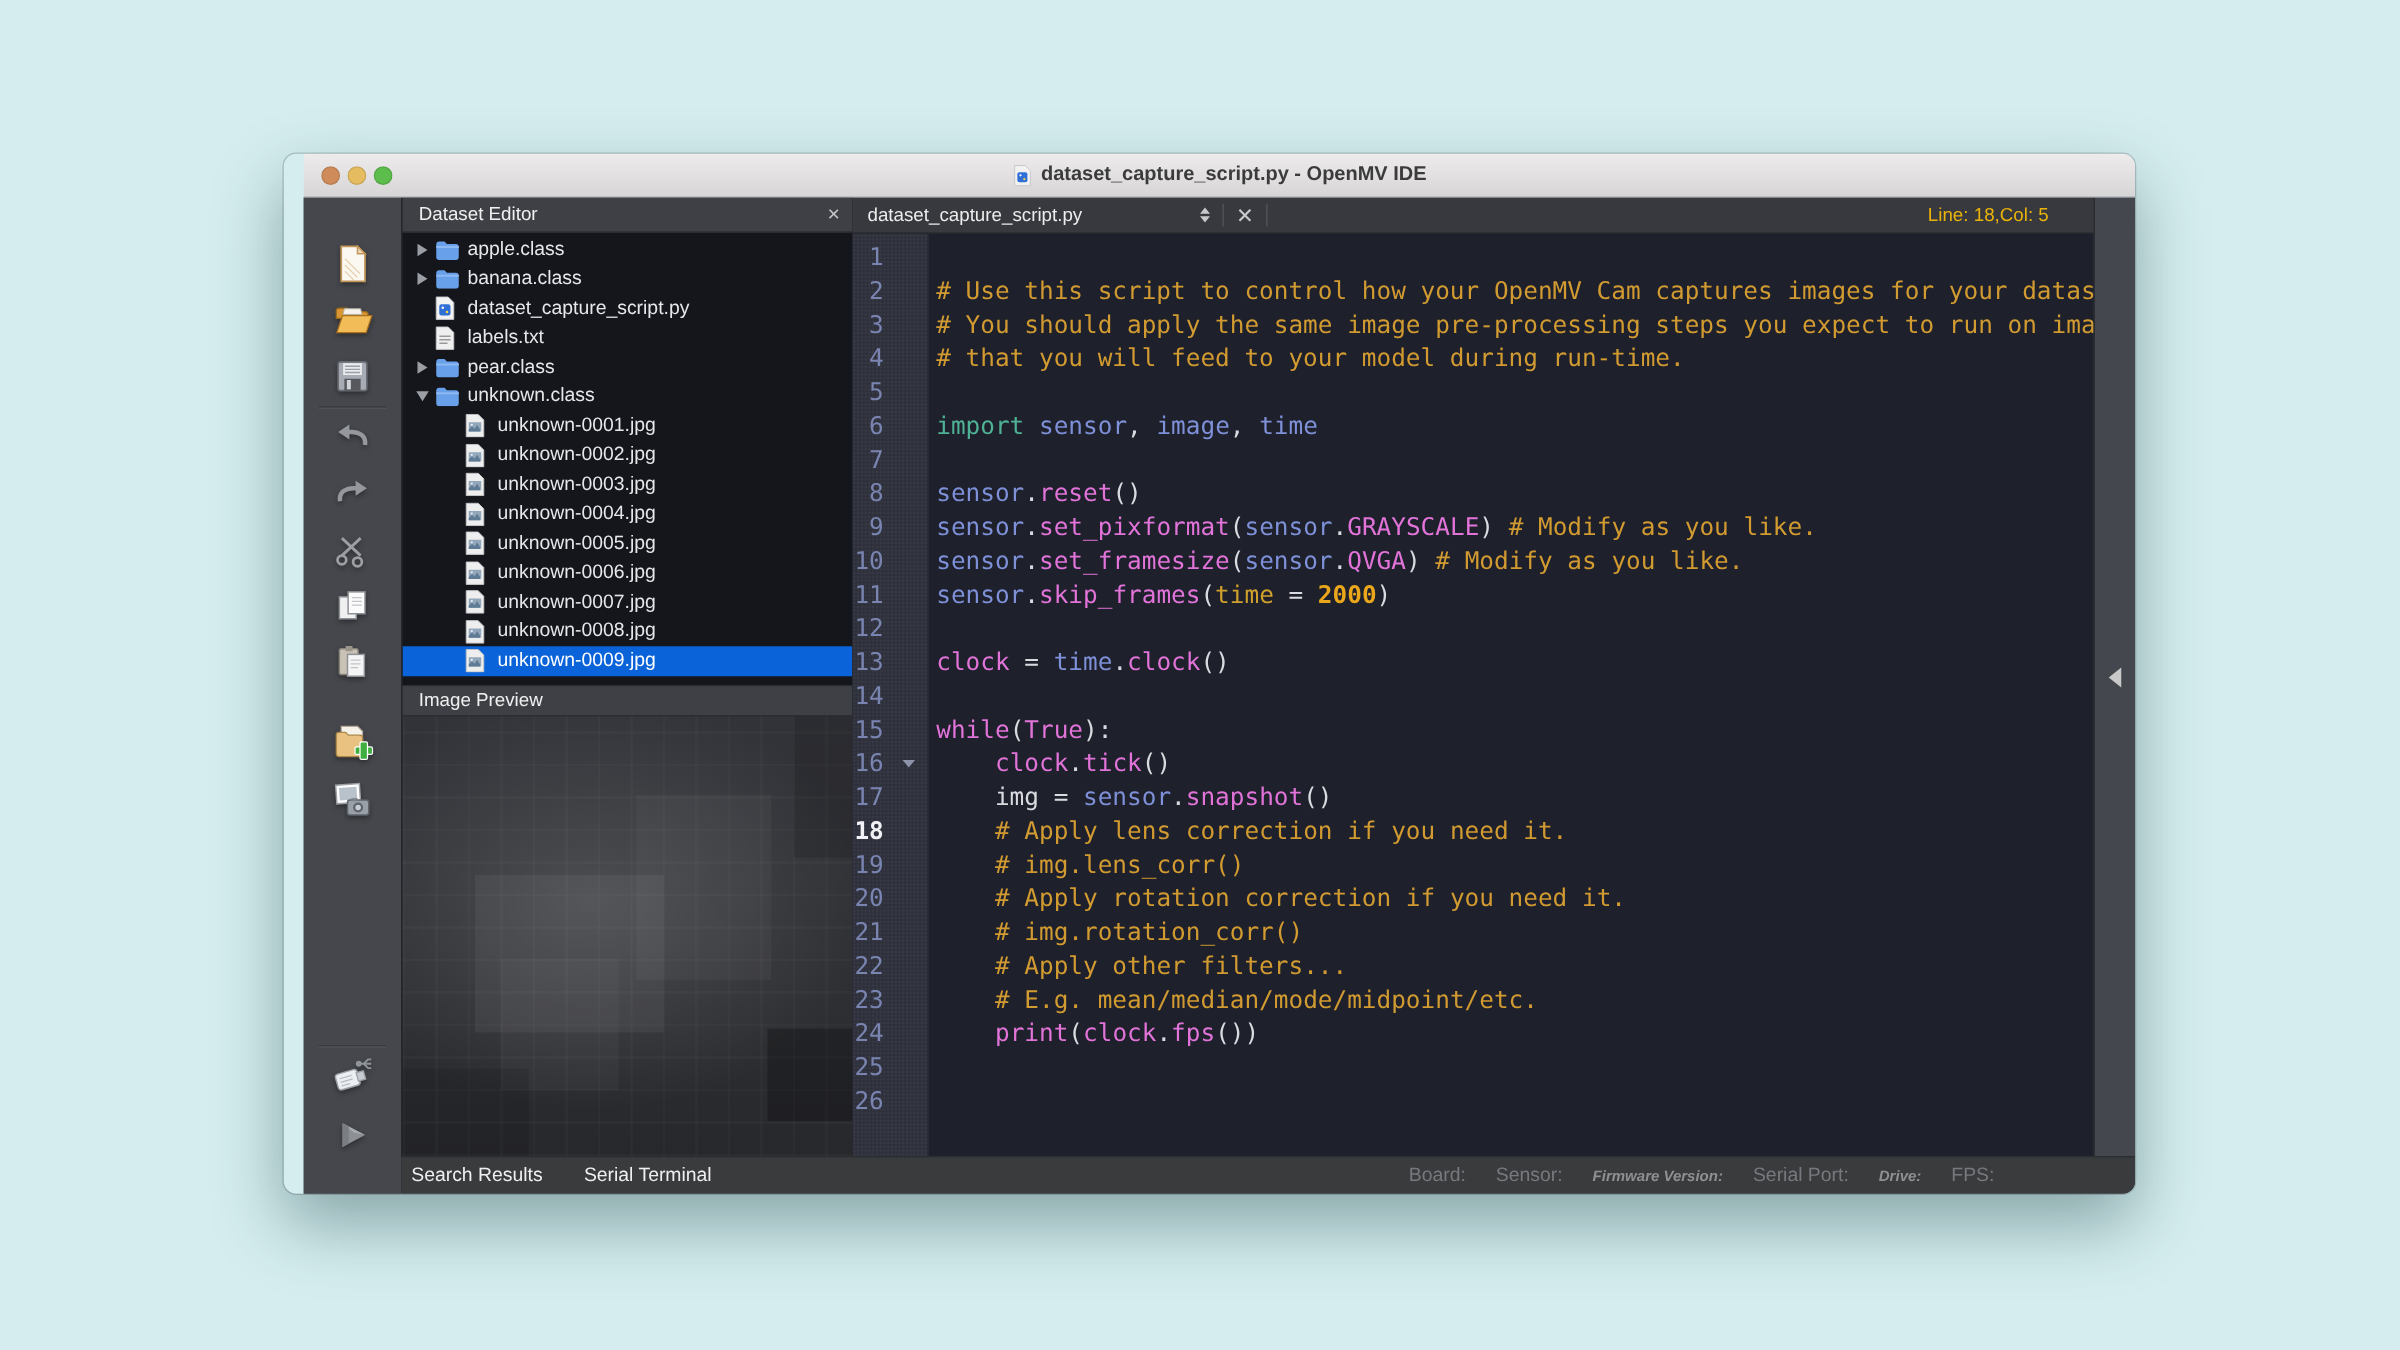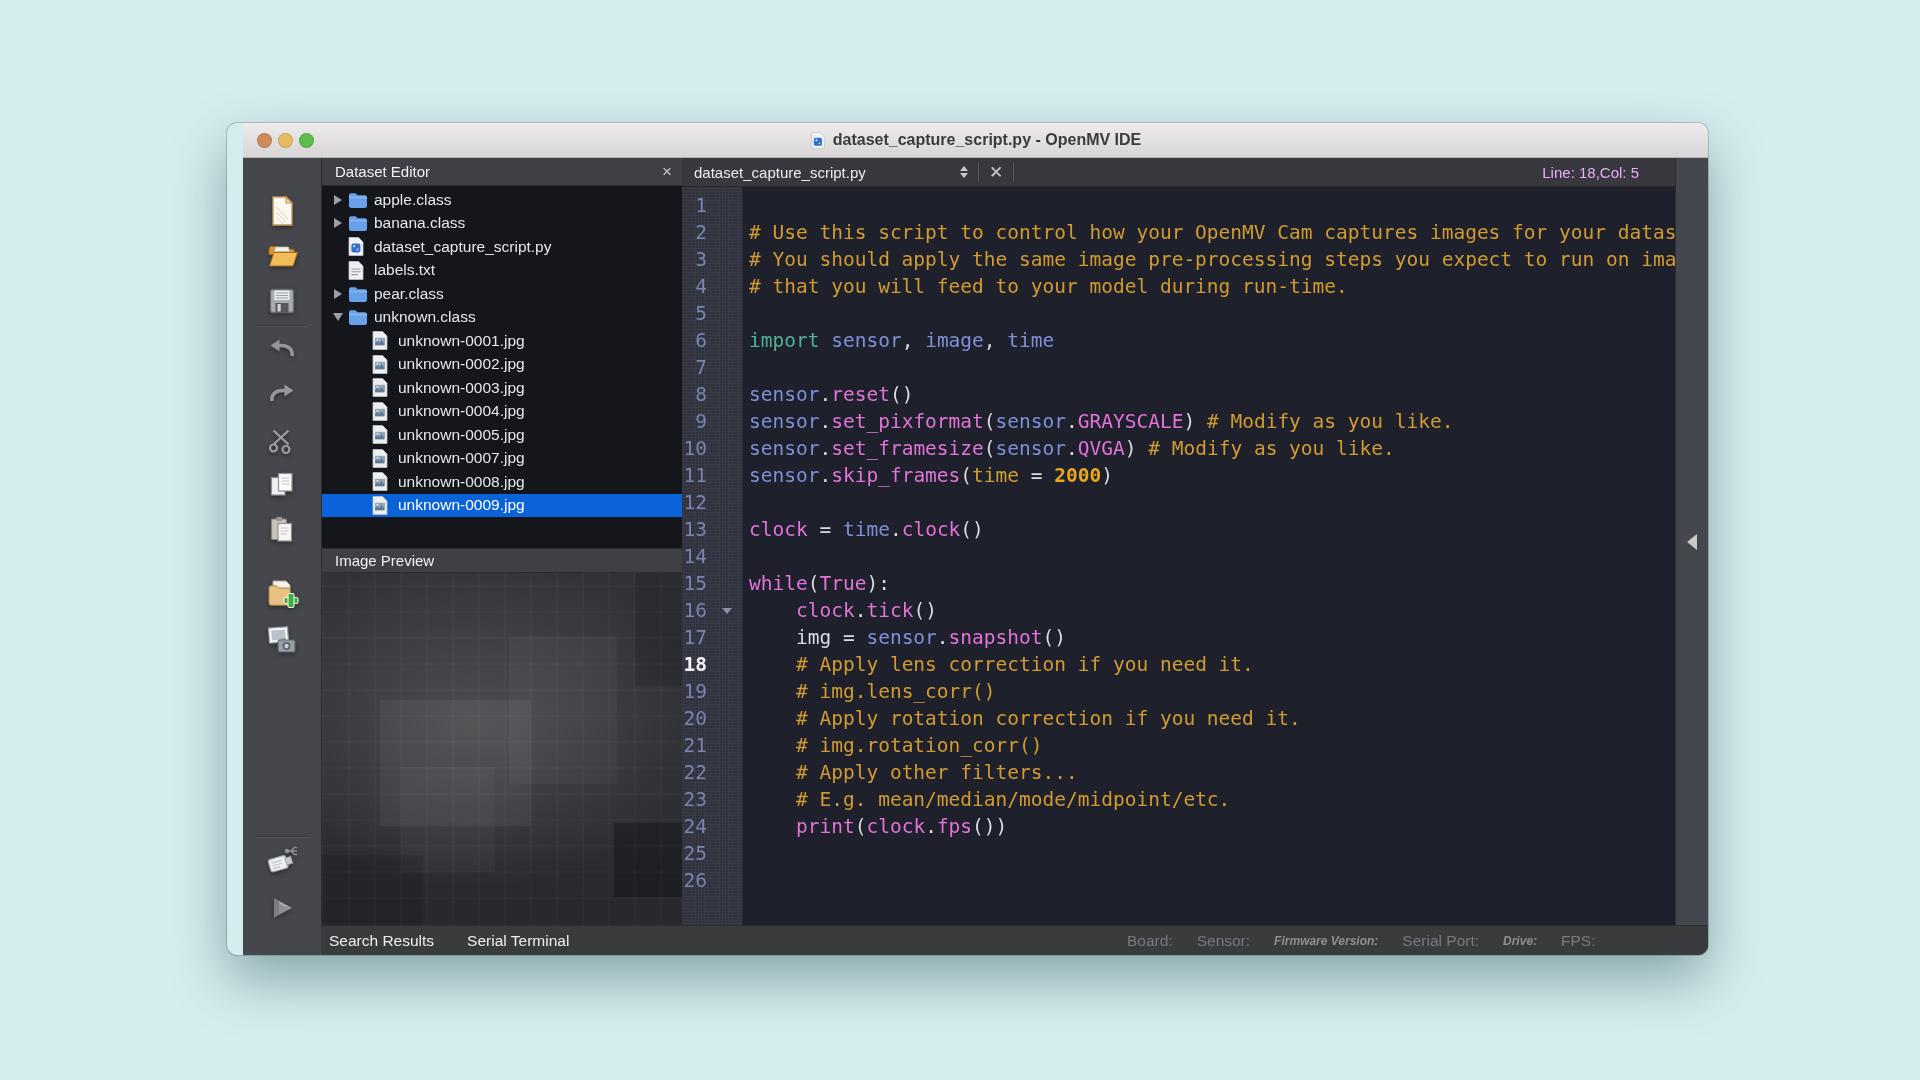--- a/index.html
+++ b/index.html
@@ -61,21 +61,21 @@
   .editor{flex:1;display:flex;flex-direction:column;min-width:0;}
   .tabbar{flex:0 0 28px;background:#37393e;border-bottom:1px solid #26272b;display:flex;align-items:center;
           color:#ececec;font-size:15px;}
   .tab{flex:0 0 296px;display:flex;align-items:center;height:100%;}
   .tab-label{padding-left:12px;}
   .tab-spin{margin-left:auto;margin-right:10px;display:flex;flex-direction:column;gap:2px;align-items:center;}
   .tab-spin .up{width:0;height:0;border-left:4.5px solid transparent;border-right:4.5px solid transparent;border-bottom:5.5px solid #c7c8ca;}
   .tab-spin .dn{width:0;height:0;border-left:4.5px solid transparent;border-right:4.5px solid transparent;border-top:5.5px solid #c7c8ca;}
   .tdiv{width:1px;height:18px;background:#55575c;}
   .tab-close{width:34px;text-align:center;color:#c9c9cb;font-size:17px;}
-  .tab-pos{margin-left:auto;margin-right:36px;color:#f0abfc;font-size:15px;}
+  .tab-pos{margin-left:auto;margin-right:36px;color:#eab308;font-size:15px;}
   .codearea{flex:1;display:flex;min-height:0;background:#1e202b;
             font-family:"DejaVu Sans Mono",monospace;font-size:19.5px;line-height:27px;}
   .gutter{flex:0 0 61px;box-sizing:border-box;padding:5px 35px 0 0;text-align:right;color:#7a84b0;
           background-color:#2e313c;border-right:1px solid #272934;
           background-image:radial-gradient(rgba(255,255,255,.05) 1px, rgba(0,0,0,0) 1.2px);background-size:3px 3px;}
   .lnum{height:27px;position:relative;}
   .lnum.active{color:#f2f2f6;font-weight:bold;}
   .lnum .fold{position:absolute;left:40px;top:11px;width:0;height:0;
               border-left:5px solid transparent;border-right:5px solid transparent;border-top:6.5px solid #8d93a8;}
   .codecol{flex:1;overflow:hidden;padding-top:5px;}
@@ -418,20 +418,32 @@
                 <div class="tree-row depth1">
                   <span class="tr-arrow"></span>
                   <span class="tr-icon">
                     <svg width="16" height="19" viewBox="0 0 16 19">
                       <path d="M1 .5h9.5L15 5v13.5H1z" fill="#eeeeee" stroke="#c3c4c6" stroke-width=".8"></path>
                       <rect x="3" y="6.8" width="10" height="7.4" fill="#93a7bb"></rect>
                       <path d="M3 12.5l2.6-2.6 2 2 2.1-3 2.3 3.4v1.9H3z" fill="#5f7a94"></path>
                       <circle cx="5.4" cy="8.8" r=".9" fill="#e8eef4"></circle>
                     </svg>
                   </span>
+                  <span class="tr-label">unknown-0006.jpg</span>
+                </div>
+                <div class="tree-row depth1">
+                  <span class="tr-arrow"></span>
+                  <span class="tr-icon">
+                    <svg width="16" height="19" viewBox="0 0 16 19">
+                      <path d="M1 .5h9.5L15 5v13.5H1z" fill="#eeeeee" stroke="#c3c4c6" stroke-width=".8"></path>
+                      <rect x="3" y="6.8" width="10" height="7.4" fill="#93a7bb"></rect>
+                      <path d="M3 12.5l2.6-2.6 2 2 2.1-3 2.3 3.4v1.9H3z" fill="#5f7a94"></path>
+                      <circle cx="5.4" cy="8.8" r=".9" fill="#e8eef4"></circle>
+                    </svg>
+                  </span>
                   <span class="tr-label">unknown-0007.jpg</span>
                 </div>
                 <div class="tree-row depth1">
                   <span class="tr-arrow"></span>
                   <span class="tr-icon">
                     <svg width="16" height="19" viewBox="0 0 16 19">
                       <path d="M1 .5h9.5L15 5v13.5H1z" fill="#eeeeee" stroke="#c3c4c6" stroke-width=".8"></path>
                       <rect x="3" y="6.8" width="10" height="7.4" fill="#93a7bb"></rect>
                       <path d="M3 12.5l2.6-2.6 2 2 2.1-3 2.3 3.4v1.9H3z" fill="#5f7a94"></path>
                       <circle cx="5.4" cy="8.8" r=".9" fill="#e8eef4"></circle>

